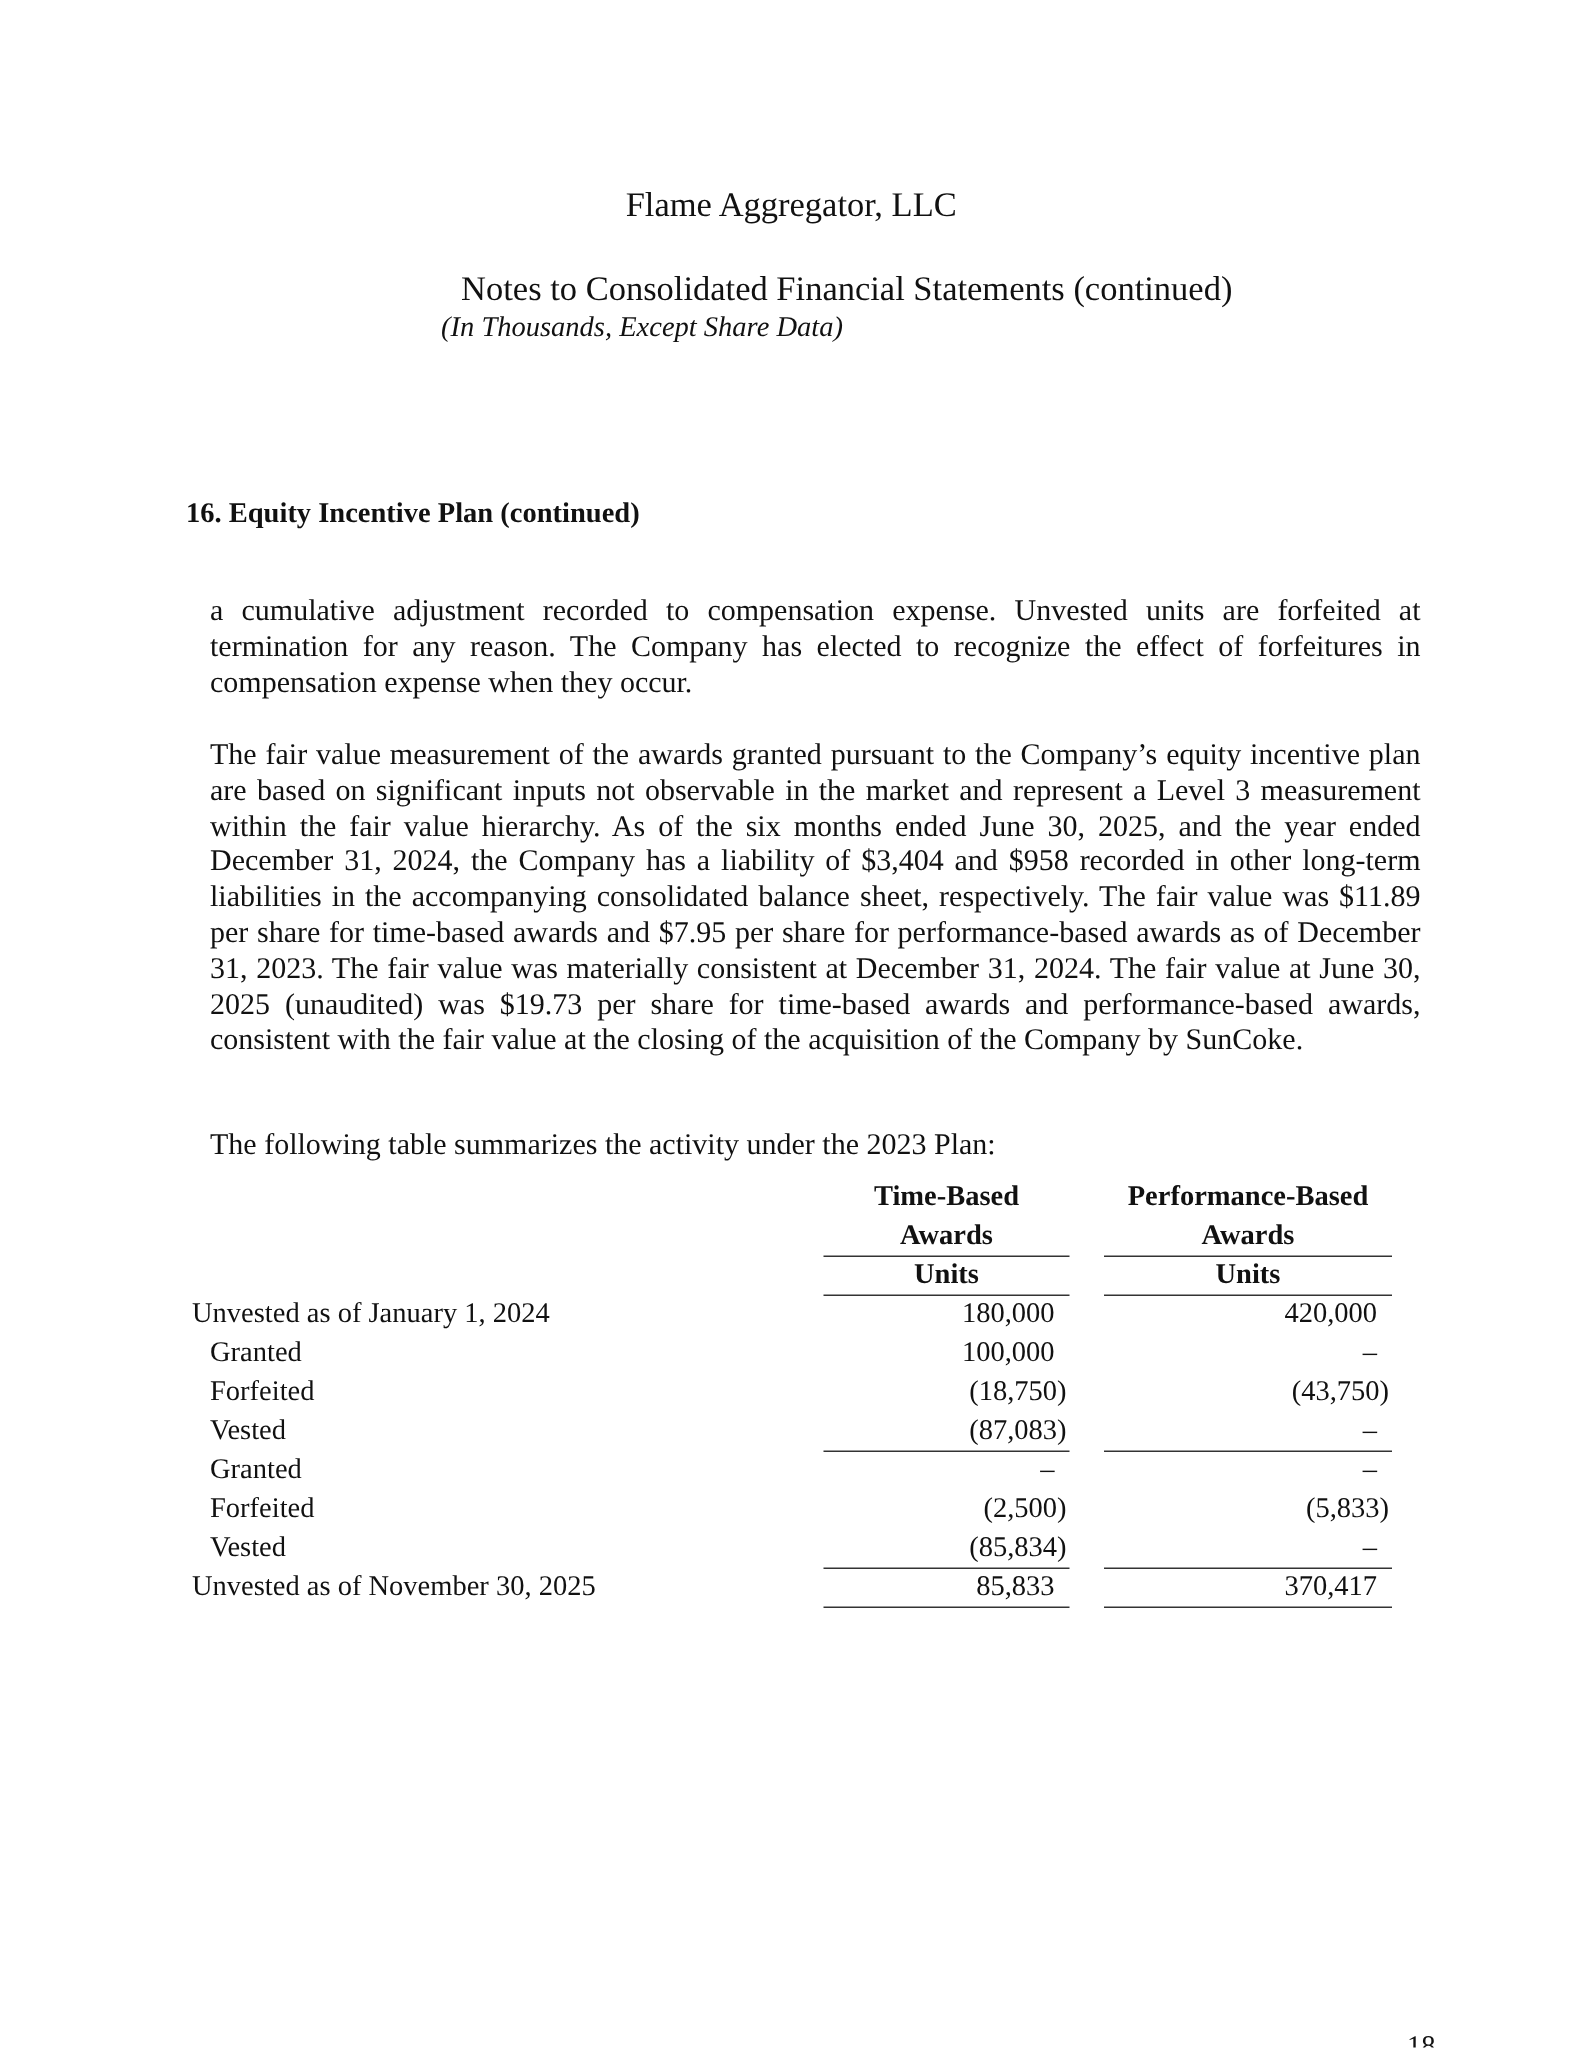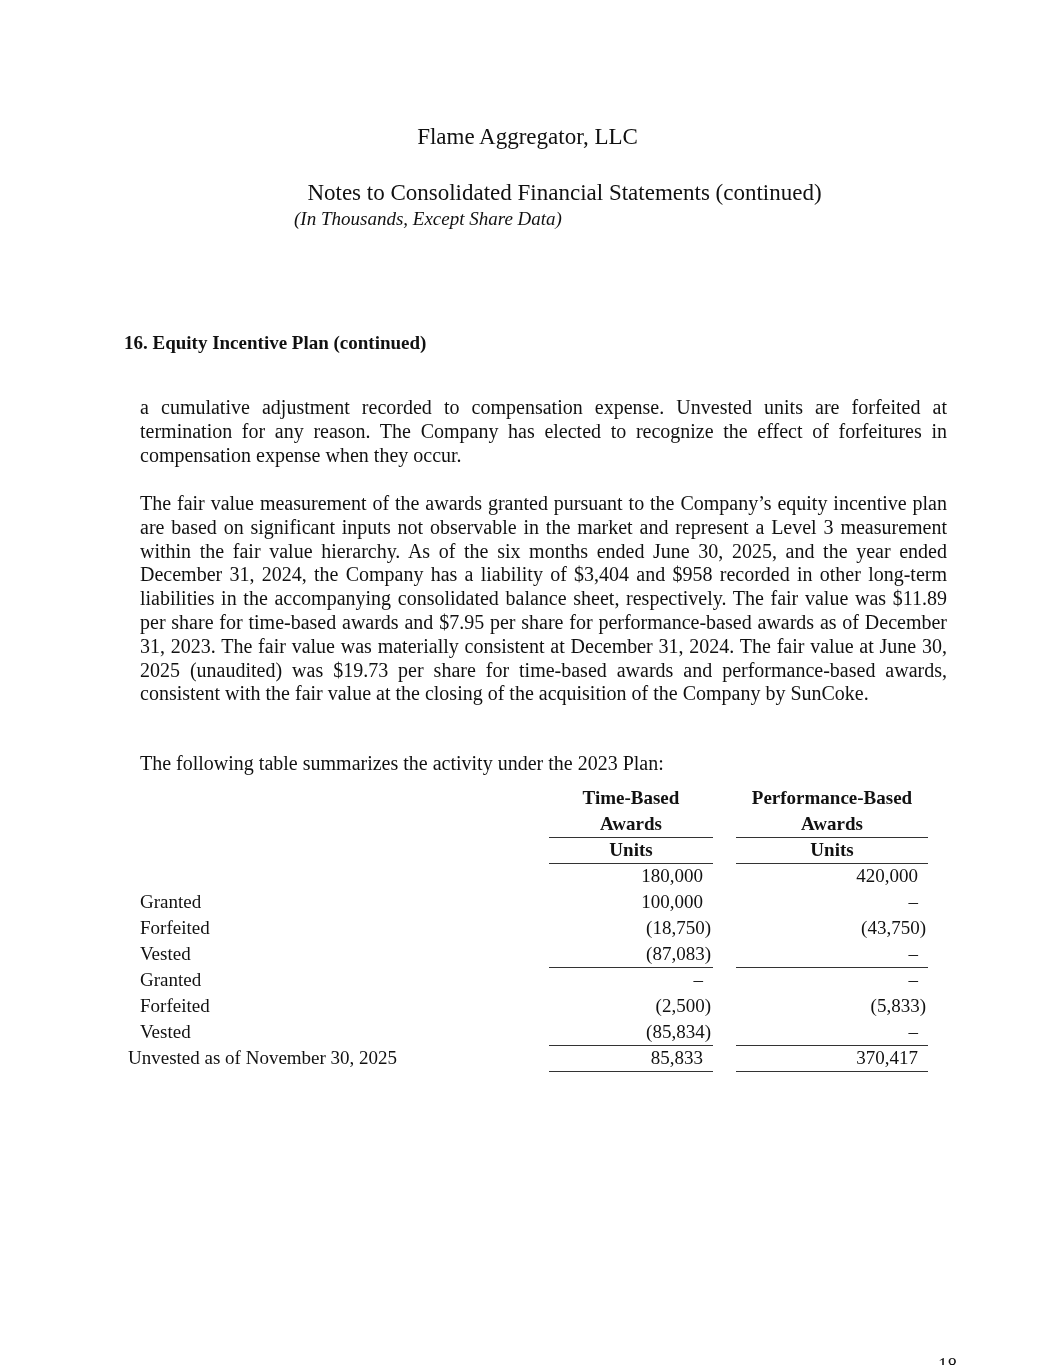--- a/index.html
+++ b/index.html
@@ -50,20 +50,21 @@
   <div class="hdr-row">
     <div class="c-time ul">Awards</div>
     <div class="c-perf ul">Awards</div>
   </div>
   <div class="hdr-row">
     <div class="c-time ul">Units</div>
     <div class="c-perf ul">Units</div>
   </div>
 
   <div class="row">
+    <div class="c-label">Unvested as of January 1, 2024</div>
     <div class="c-time"><span>180,000</span></div>
     <div class="c-perf"><span>420,000</span></div>
   </div>
   <div class="row">
     <div class="c-label indent">Granted</div>
     <div class="c-time"><span>100,000</span></div>
     <div class="c-perf"><span>–</span></div>
   </div>
   <div class="row">
     <div class="c-label indent">Forfeited</div>

